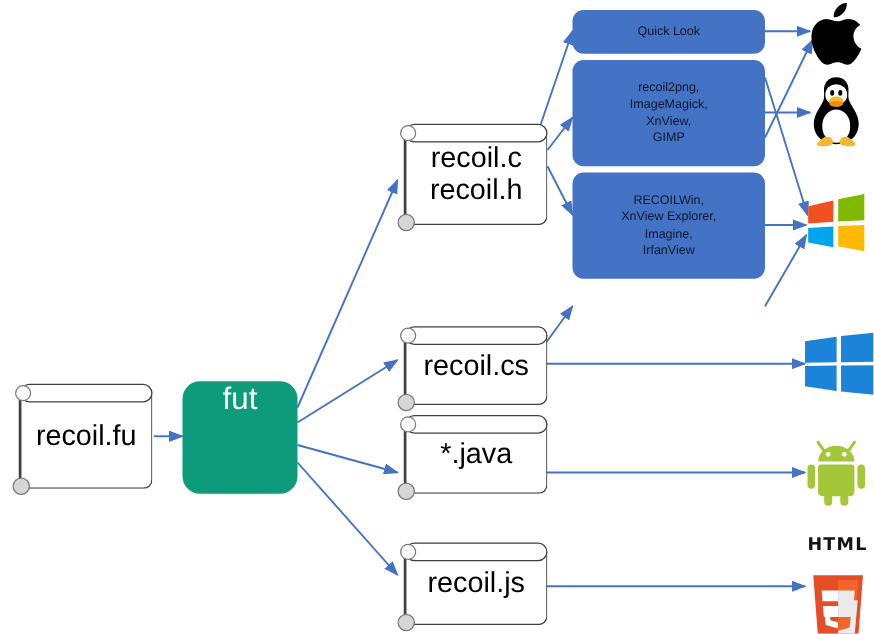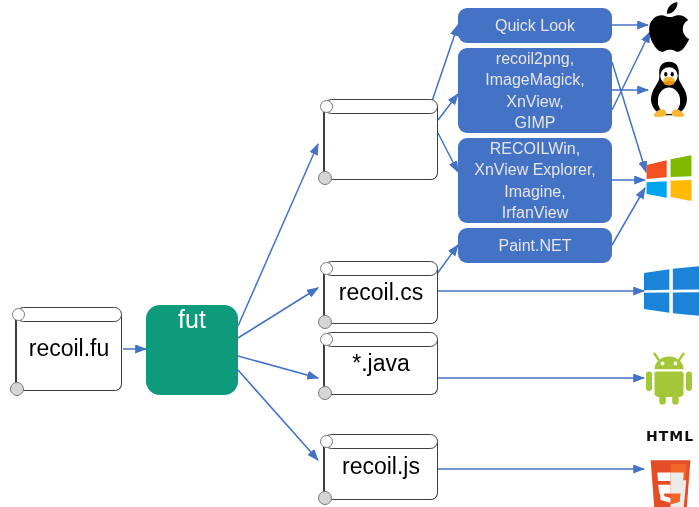--- a/index.html
+++ b/index.html
@@ -107,22 +107,22 @@
 
   
   .appbox {
     position: absolute;
     background: #4472C4;
     border-radius: 9px;
     display: flex;
     align-items: center;
     justify-content: center;
     text-align: center;
-    color: #e5e5e5;
-    font-size: 16px;
+    color: #0f172a;
+    font-size: 10px;
     line-height: 1.32;
     white-space: pre-line;
     padding: 2px 6px;
     box-sizing: border-box;
   }
 
   
   .plat {
     position: absolute;
   }
@@ -199,20 +199,22 @@
   <div class="proc" style="left:146px; top:305px; width:92px; height:90px;">
     <span>fut</span>
   </div>
 
   <div class="doc" style="left:318px; top:97px; width:120px; height:83px;">
     <div class="doc-body"></div>
     <div class="doc-roll-top"></div>
     <div class="doc-spine"></div>
     <div class="doc-knob-top"></div>
     <div class="doc-knob-bottom"></div>
+    <div class="doc-label">recoil.c
+recoil.h</div>
   </div>
 
   <div class="doc" style="left:318px; top:259px; width:120px; height:65px;">
     <div class="doc-body"></div>
     <div class="doc-roll-top"></div>
     <div class="doc-spine"></div>
     <div class="doc-knob-top"></div>
     <div class="doc-knob-bottom"></div>
     <div class="doc-label">recoil.cs</div>
   </div>
@@ -246,23 +248,20 @@
 GIMP</span>
   </div>
 
   <div class="appbox" style="left:458px; top:138px; width:154px; height:85px;">
     <span>RECOILWin,
 XnView Explorer,
 Imagine,
 IrfanView</span>
   </div>
 
-  <div class="appbox" style="left:458px; top:228px; width:154px; height:35px;">
-    <span>Paint.NET</span>
-  </div>
 
   <div class="plat" style="left:648px; top:2px; width:46px; height:50px;">
     <svg viewBox="0 0 50 56" width="46" height="50">
       <path fill="#000000" d="M32.2 0.4c0.3 3.3-1 6.4-3 8.7-2.1 2.5-5.5 4.4-8.7 4.1-0.4-3.2 1.1-6.5 3.1-8.6C25.8 2 29.4 0.2 32.2 0.4z"></path>
       <path fill="#000000" d="M45.3 41.4c-1.2 2.8-1.8 4-3.4 6.5-2.2 3.5-5.3 7.8-9.1 7.8-3.4 0.1-4.3-2.2-8.9-2.2-4.6 0-5.6 2.2-9 2.2-3.8 0.1-6.7-3.8-8.9-7.2C-0.3 39-0.9 27.6 2.9 21.5c2.7-4.3 7-6.8 11-6.8 4.1 0 6.7 2.2 10.1 2.2 3.3 0 5.3-2.2 10.1-2.2 3.6 0 7.4 2 10.1 5.4-8.9 4.9-7.4 17.5 1.1 21.3z"></path>
     </svg>
   </div>
 
   <div class="plat" style="left:648px; top:60px; width:42px; height:58px;">
     <svg viewBox="0 0 60 82" width="42" height="58">

